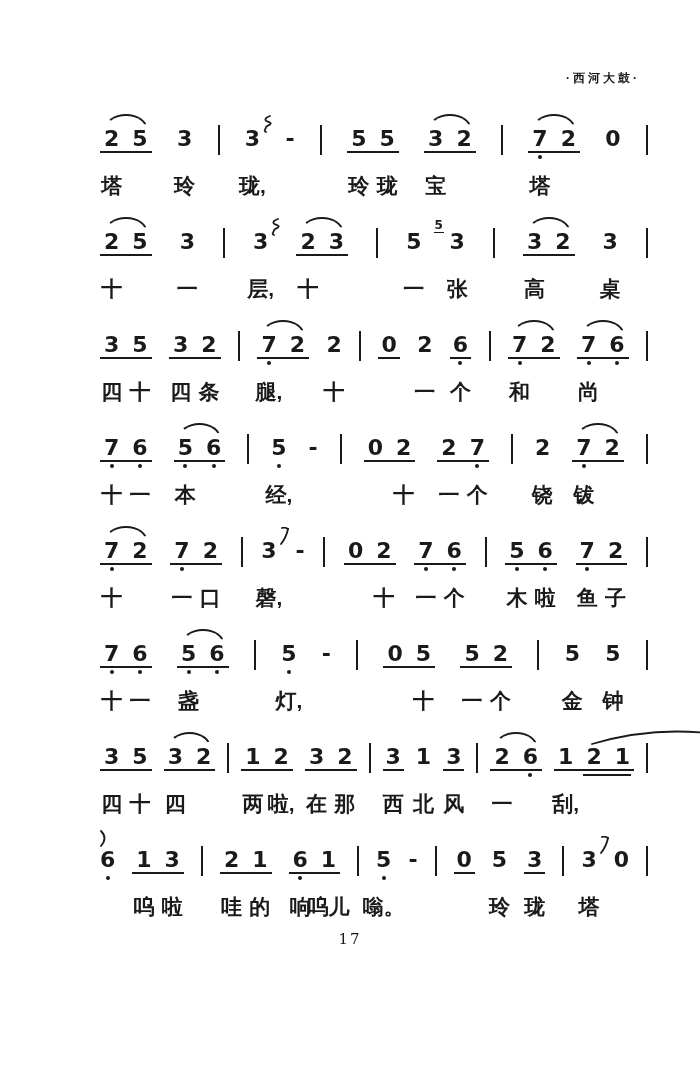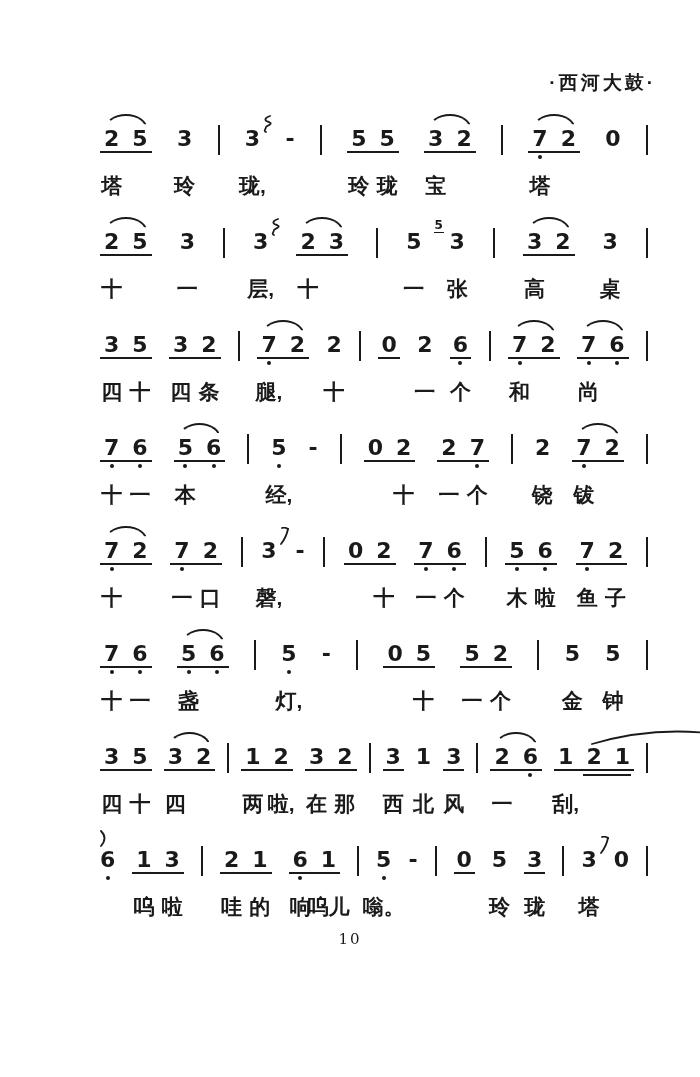--- a/index.html
+++ b/index.html
@@ -1,19 +1,19 @@
 <!DOCTYPE html>
 <html style="--ink: #1a1a1a; --paper: #ffffff;"><head>
 <meta charset="utf-8">
 <style>
   :root { --ink:#1a1a1a; --paper:#ffffff; }
   html,body{margin:0;padding:0;background:#e8e8e8;}
   .page{position:relative;width:700px;height:1077px;background:var(--paper);margin:0 auto;
         font-family:"Liberation Sans", sans-serif;overflow:hidden;color:var(--ink);}
-  .header-title{position:absolute;top:70px;right:44px;font-size:19px;font-weight:bold;
+  .header-title{position:absolute;top:70px;right:60px;font-size:12px;font-weight:bold;
         letter-spacing:3px;white-space:nowrap;}
   .score{position:absolute;left:100px;top:112px;width:548px;}
   .line{position:relative;display:flex;justify-content:space-between;align-items:flex-start;
         height:103px;box-sizing:border-box;padding-top:16px;}
   .unit{position:relative;display:inline-flex;}
   .ug{display:flex;gap:13px;padding:0 4px 1px 4px;border-bottom:2px solid var(--ink);}
   .note{position:relative;font-size:22px;font-weight:bold;line-height:1;
         font-family:"DejaVu Sans", sans-serif;}
   .note.u1{border-bottom:2px solid var(--ink);padding:0 3px 1px 3px;}
   .lowdot{position:absolute;left:50%;top:27px;transform:translateX(-50%);
@@ -367,14 +367,14 @@
         <span class="note u1">3<span class="lyric">珑</span></span>
         <span class="bar"></span>
         <span class="note">3<span class="lyric">塔</span><svg width="12" height="18" viewBox="0 0 12 18" class="gliss">
             <path d="M10 2 q-3 -2 -6 -1" fill="none" stroke="#1a1a1a" stroke-width="1.8" stroke-linecap="round"></path>
             <path d="M10 2 C9 7 7 12 3 17" fill="none" stroke="#1a1a1a" stroke-width="1.8" stroke-linecap="round"></path>
           </svg></span>
         <span class="note">0</span>
         <span class="bar"></span>
       </div>
     </div>
-  <div class="page-number">10</div>
+  <div class="page-number">17</div>
 </div>
 
 </body></html>

